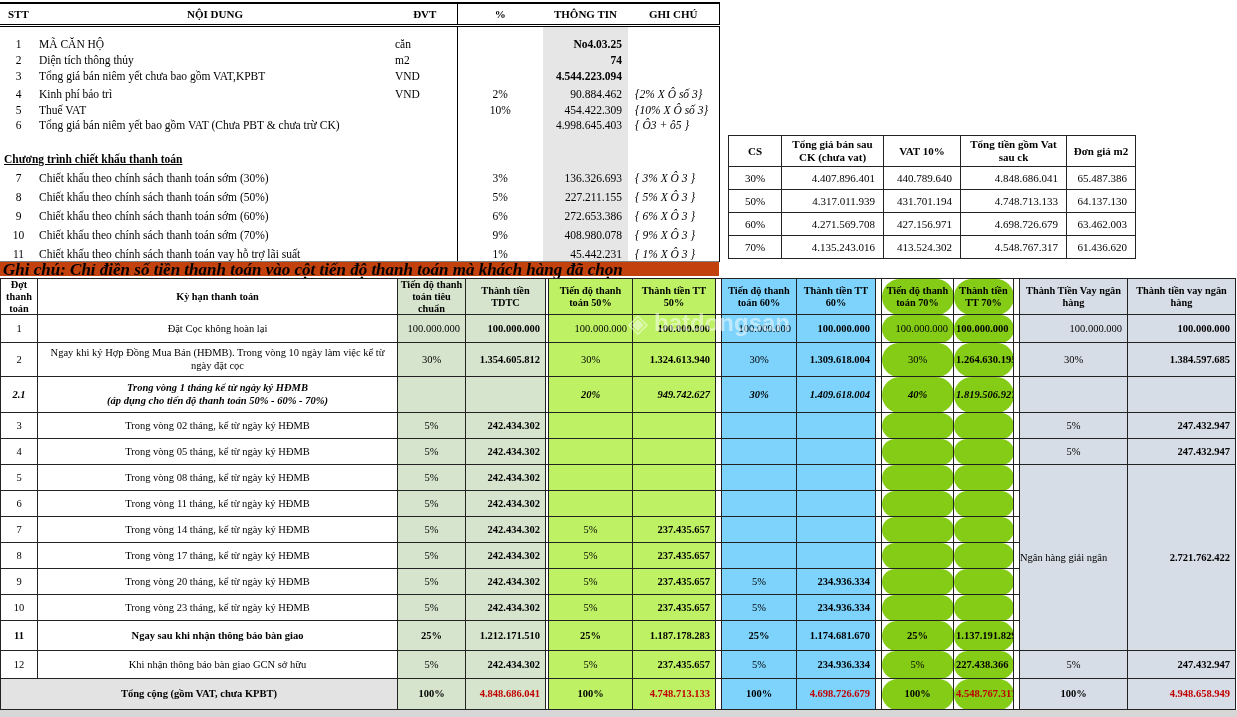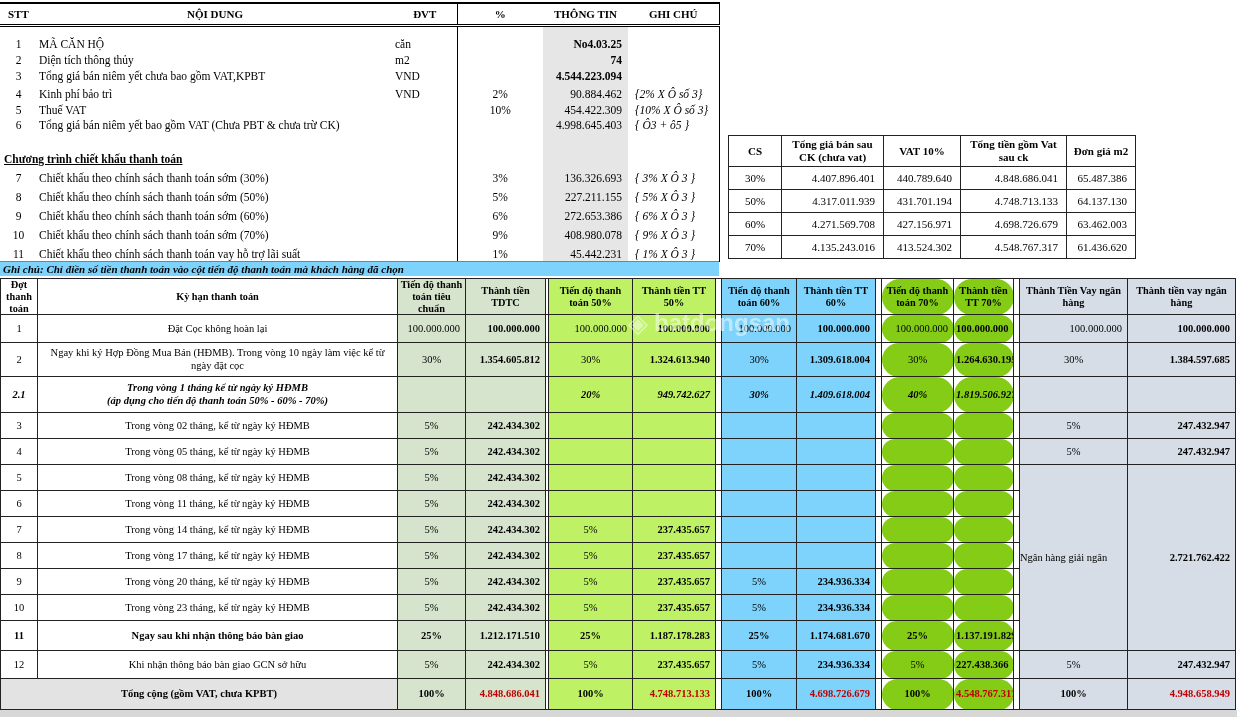--- a/index.html
+++ b/index.html
@@ -13,22 +13,22 @@
   .toptbl th{font-weight:bold;border-top:2px solid #000;border-bottom:3px double #000;padding:2px 1px;font-size:11px;}
   .toptbl td{padding:1px 2px;vertical-align:bottom;}
   .toptbl .c{text-align:center;}
   .toptbl .vl{border-left:1px solid #000;}
   .toptbl .vr{border-right:1px solid #000;}
   .toptbl .val{text-align:right;padding-right:6px;background:#e6e6e6;}
   .toptbl .bold{font-weight:bold;}
   .toptbl .note{font-style:italic;padding-left:7px;white-space:nowrap;}
   .toptbl .section{font-weight:bold;text-decoration:underline;padding-left:4px;vertical-align:bottom;}
 
-  .notebar{position:absolute;left:0;top:261px;width:719px;height:15px;background:#7dd3fc;
-           border-top:1px solid #808080;font-size:11px;font-style:italic;font-weight:600;
+  .notebar{position:absolute;left:0;top:261px;width:719px;height:15px;background:#c2410c;
+           border-top:1px solid #808080;font-size:17px;font-style:italic;font-weight:600;
            padding-left:3px;line-height:15px;box-sizing:border-box;}
 
   
   .cstbl{position:absolute;left:728px;top:135px;font-size:11px;line-height:1.15;}
   .cstbl th,.cstbl td{border:1px solid #222;}
   .cstbl th{font-weight:bold;text-align:center;padding:1px 2px;height:28px;}
   .cstbl td{height:20px;}
   .cstbl .lab{text-align:center;}
   .cstbl .num{text-align:right;padding-right:8px;}
 

